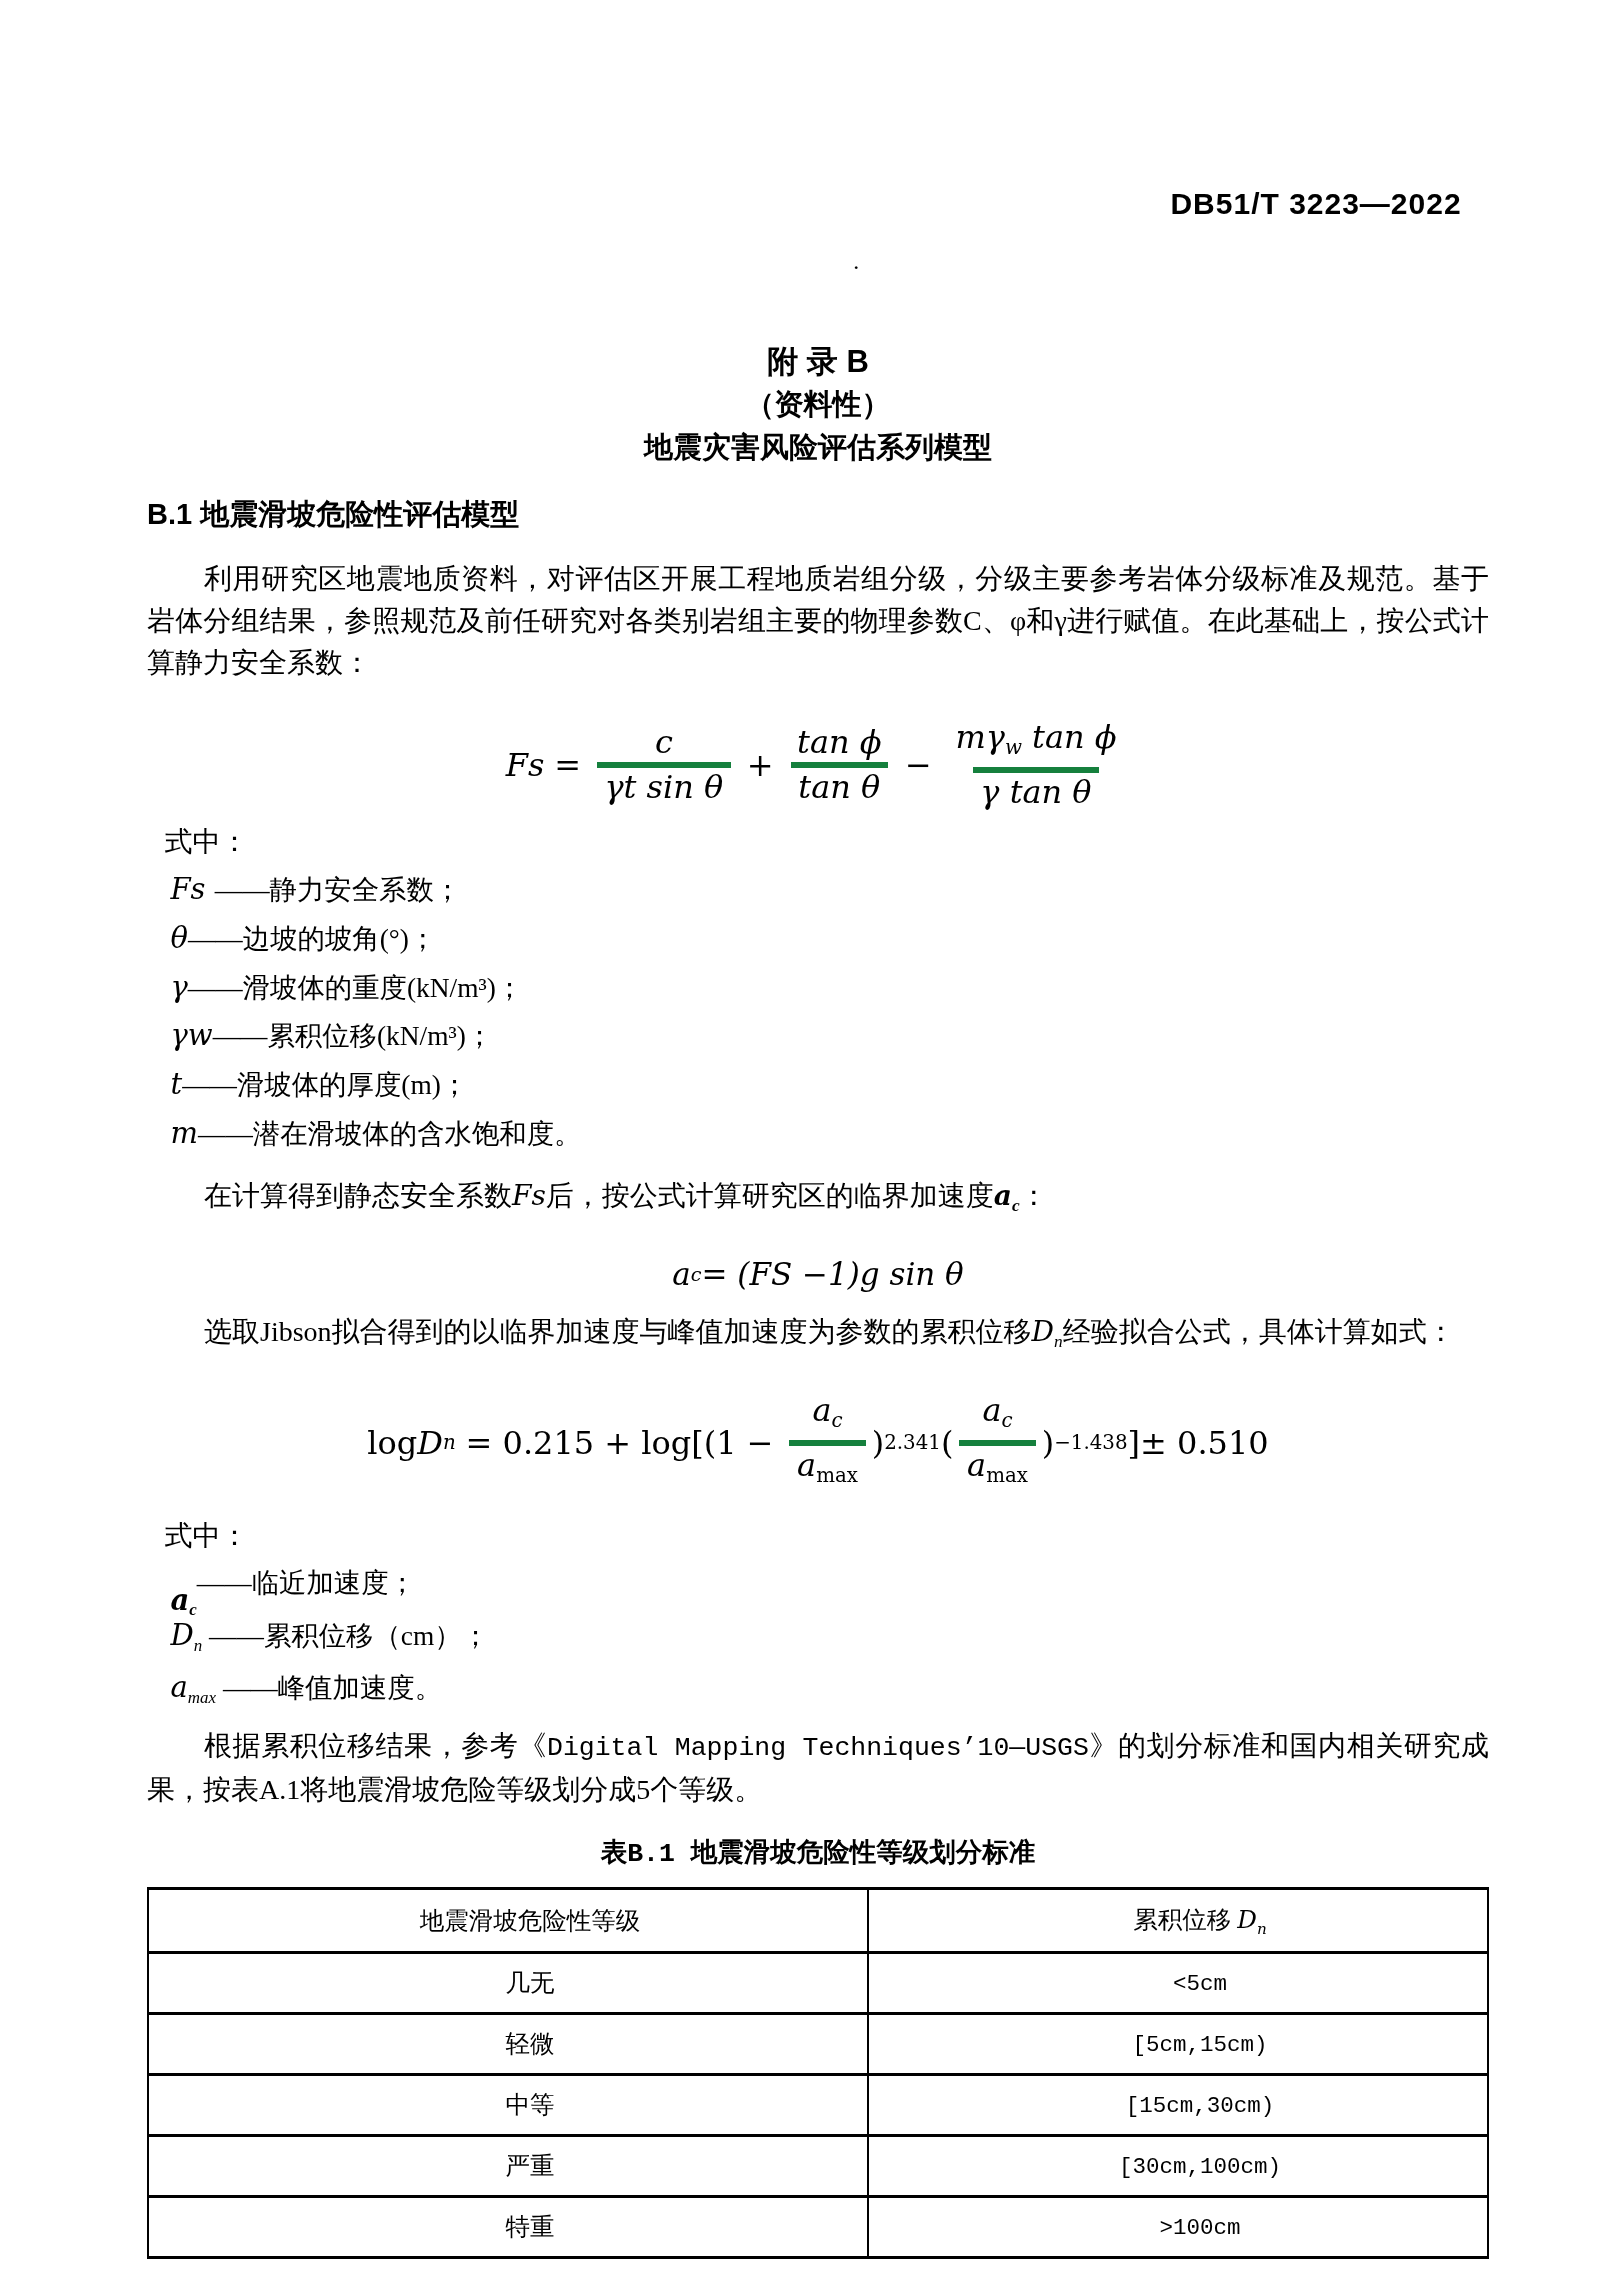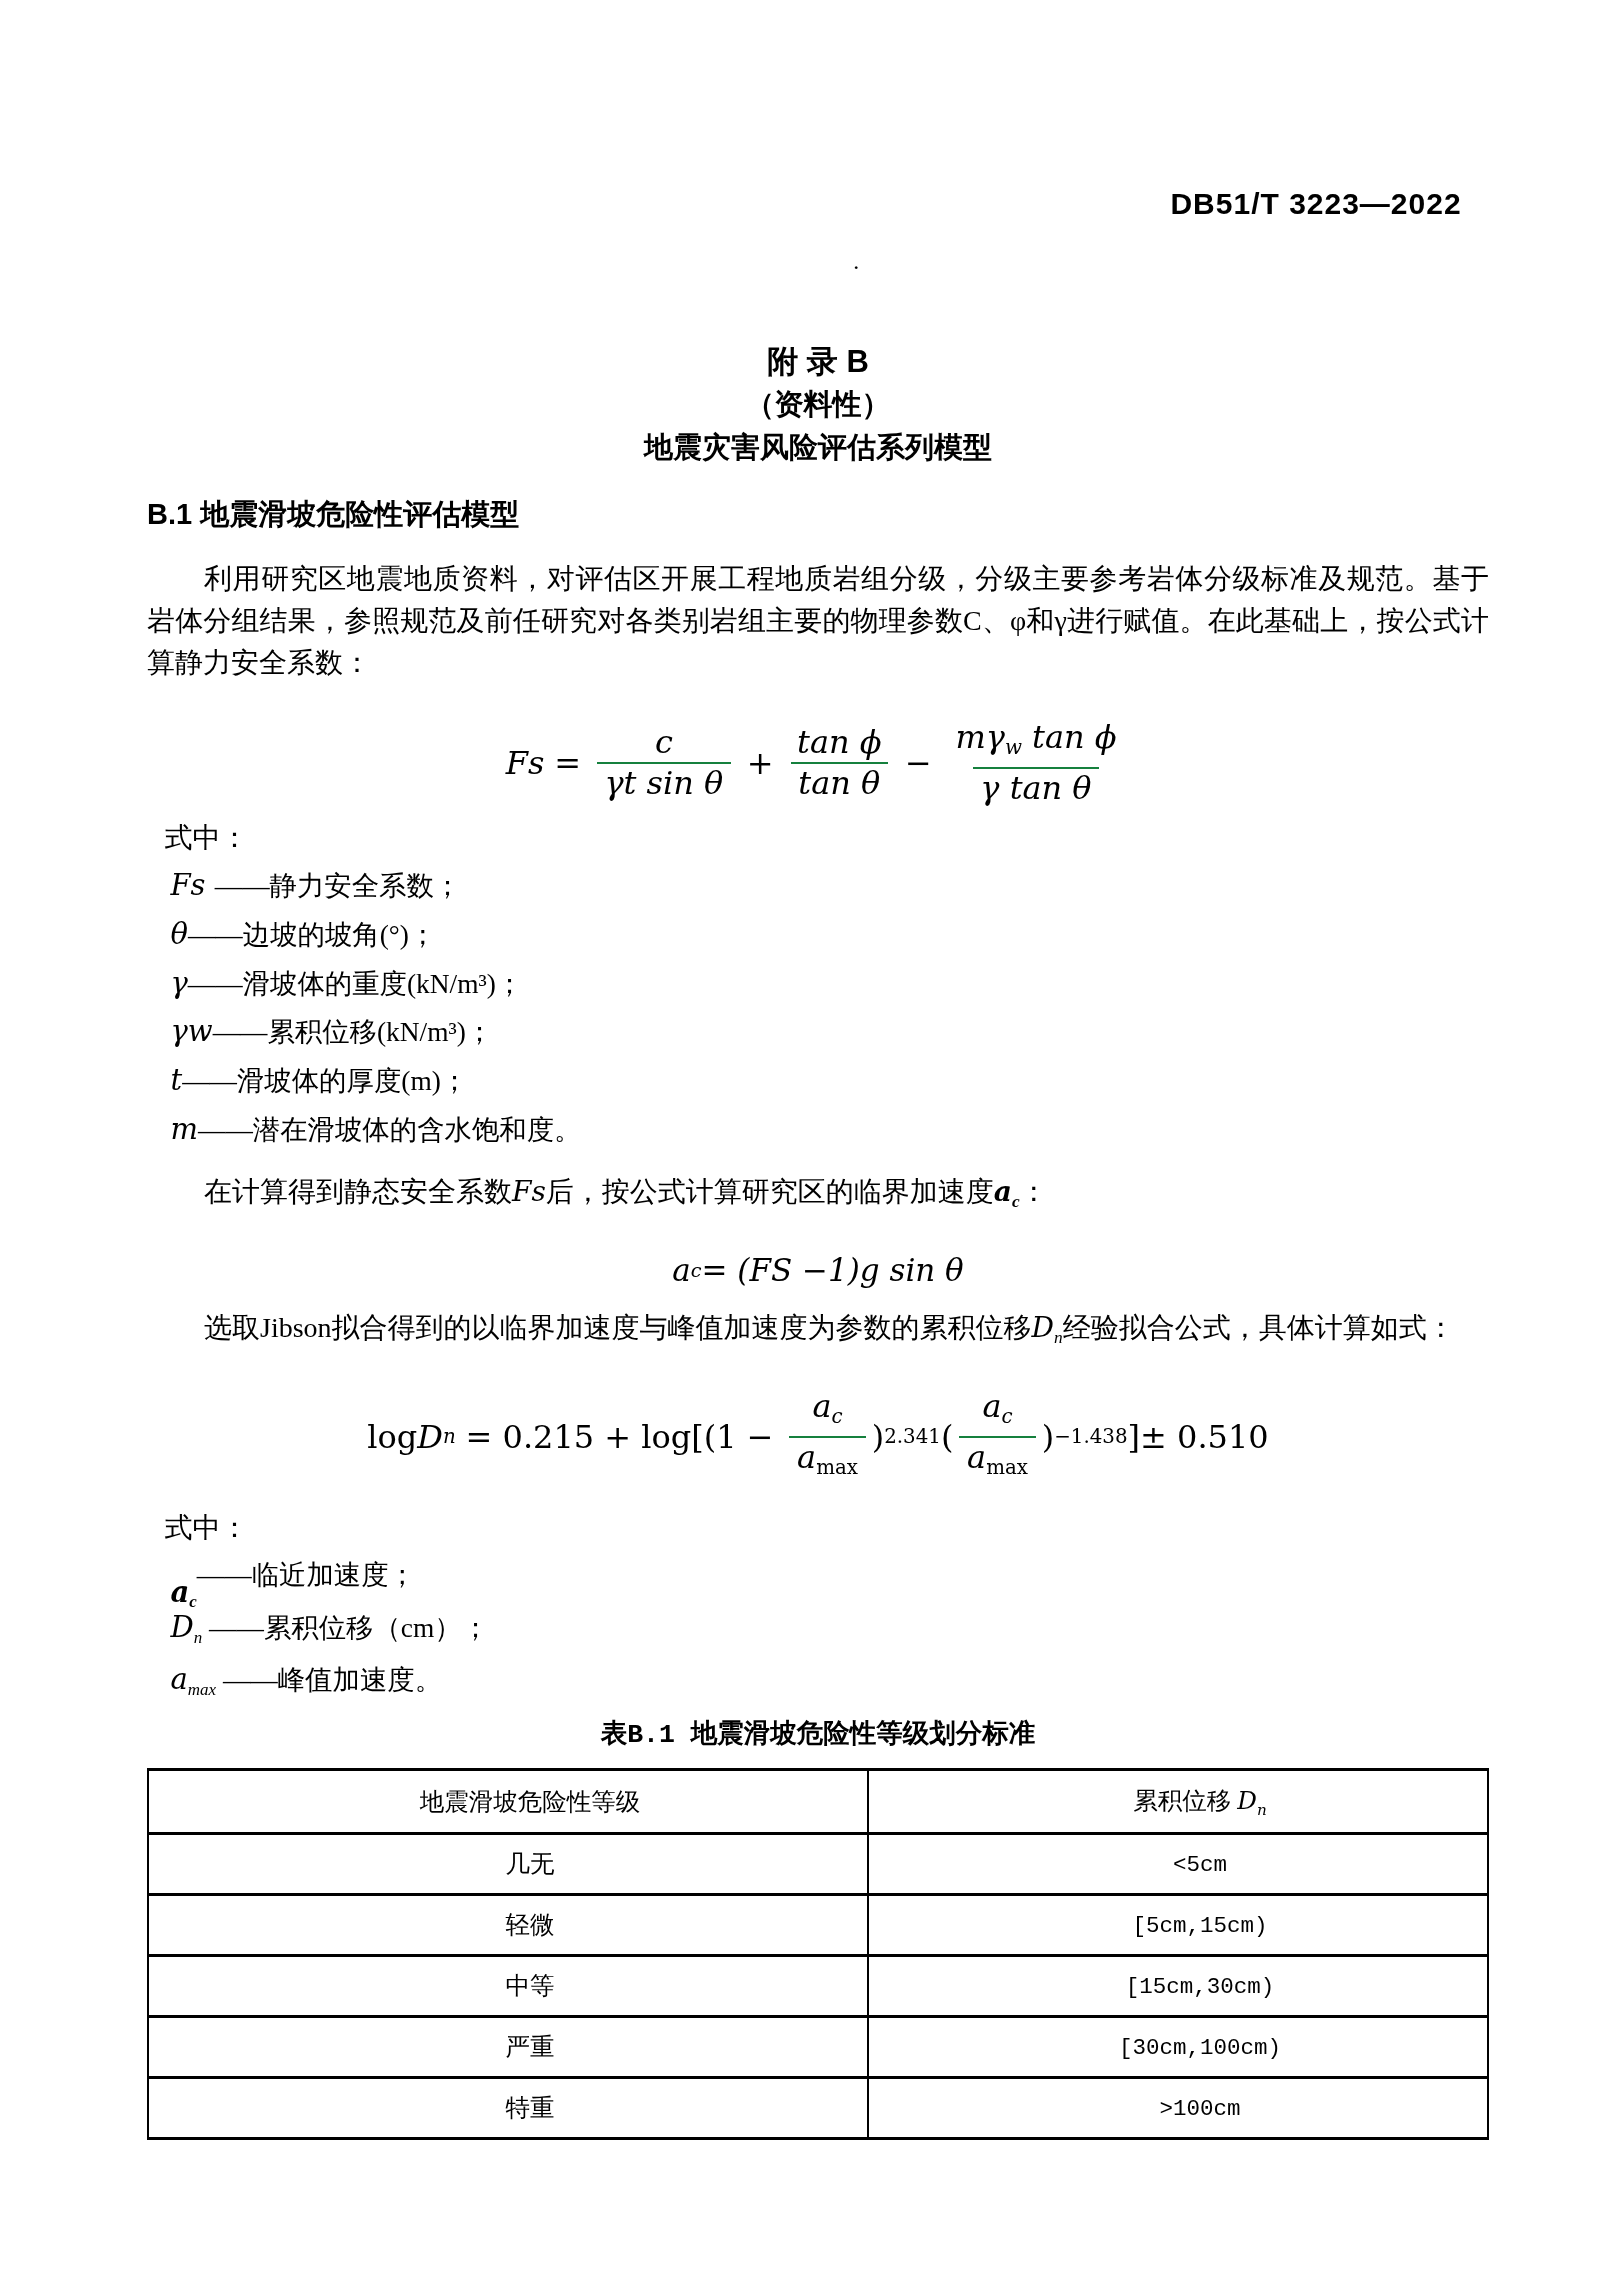--- a/index.html
+++ b/index.html
@@ -38,21 +38,21 @@
   .formula{
     display:flex;justify-content:center;align-items:center;
     font-family:"DejaVu Serif","Liberation Serif",serif;
     font-style:italic;font-size:32px;
   }
   .formula1{margin-top:5.9px;padding:5.9px 0;}
   .formula2{margin-top:11.8px;font-size:31px;line-height:41px;}
   .formula3{margin-top:2px;}
   .frac{display:inline-flex;flex-direction:column;align-items:center;margin:0 5.9px;}
   .frac .num{padding:0 7.8px;line-height:39px;}
-  .frac .den{border-top:2px solid #15803d;padding:0 7.8px;line-height:39px;}
+  .frac .den{border-top:6px solid #15803d;padding:0 7.8px;line-height:39px;}
   .f-op{margin:0 9.8px;}
   .f-sub{font-size:0.62em;font-style:italic;vertical-align:-5.9px;}
   .f-sup{font-size:0.62em;vertical-align:13.7px;}
   .roman{font-style:normal;}
 
   .where-label{font-size:28px;margin-left:17.6px;line-height:35px;}
   .where-label1{margin-top:5.9px;}
   .where-label2{margin-top:23.5px;}
   .where-list1{margin-top:13.7px;}
   .where-list2{margin-top:7.8px;}
@@ -166,20 +166,21 @@
   </div>
 
   <div class="where-label where-label2">式中：</div>
 
   <div class="where-list2">
     <div class="where-item wi-ac"><span class="sym-droop"><span class="sym">a</span><sub class="f-sub">c</sub></span><span>——临近加速度；</span></div>
     <div class="where-item wi-dn"><span class="sym">D</span><sub class="f-sub">n</sub><span> ——累积位移（cm）；</span></div>
     <div class="where-item wi-amax"><span class="sym">a</span><sub class="f-sub">max</sub><span> ——峰值加速度。</span></div>
   </div>
 
+  <p class="para para4"><span>根据累积位移结果，参考《</span><span class="latin-mono">Digital Mapping Techniques’10—USGS</span><span>》的划分标准和国内相关研究成果，按表A.1将地震滑坡危险等级划分成5个等级。</span></p>
 
   <div class="table-caption">表B.1 地震滑坡危险性等级划分标准</div>
 
   <table class="grade-table">
     <tbody>
       <tr class="hdr-row">
         <td class="col-level">地震滑坡危险性等级</td>
         <td class="col-range"><span>累积位移 </span><span class="hdr-dn">D</span><sub class="f-sub hdr-dn">n</sub></td>
       </tr>
       <tr class="body-row">

